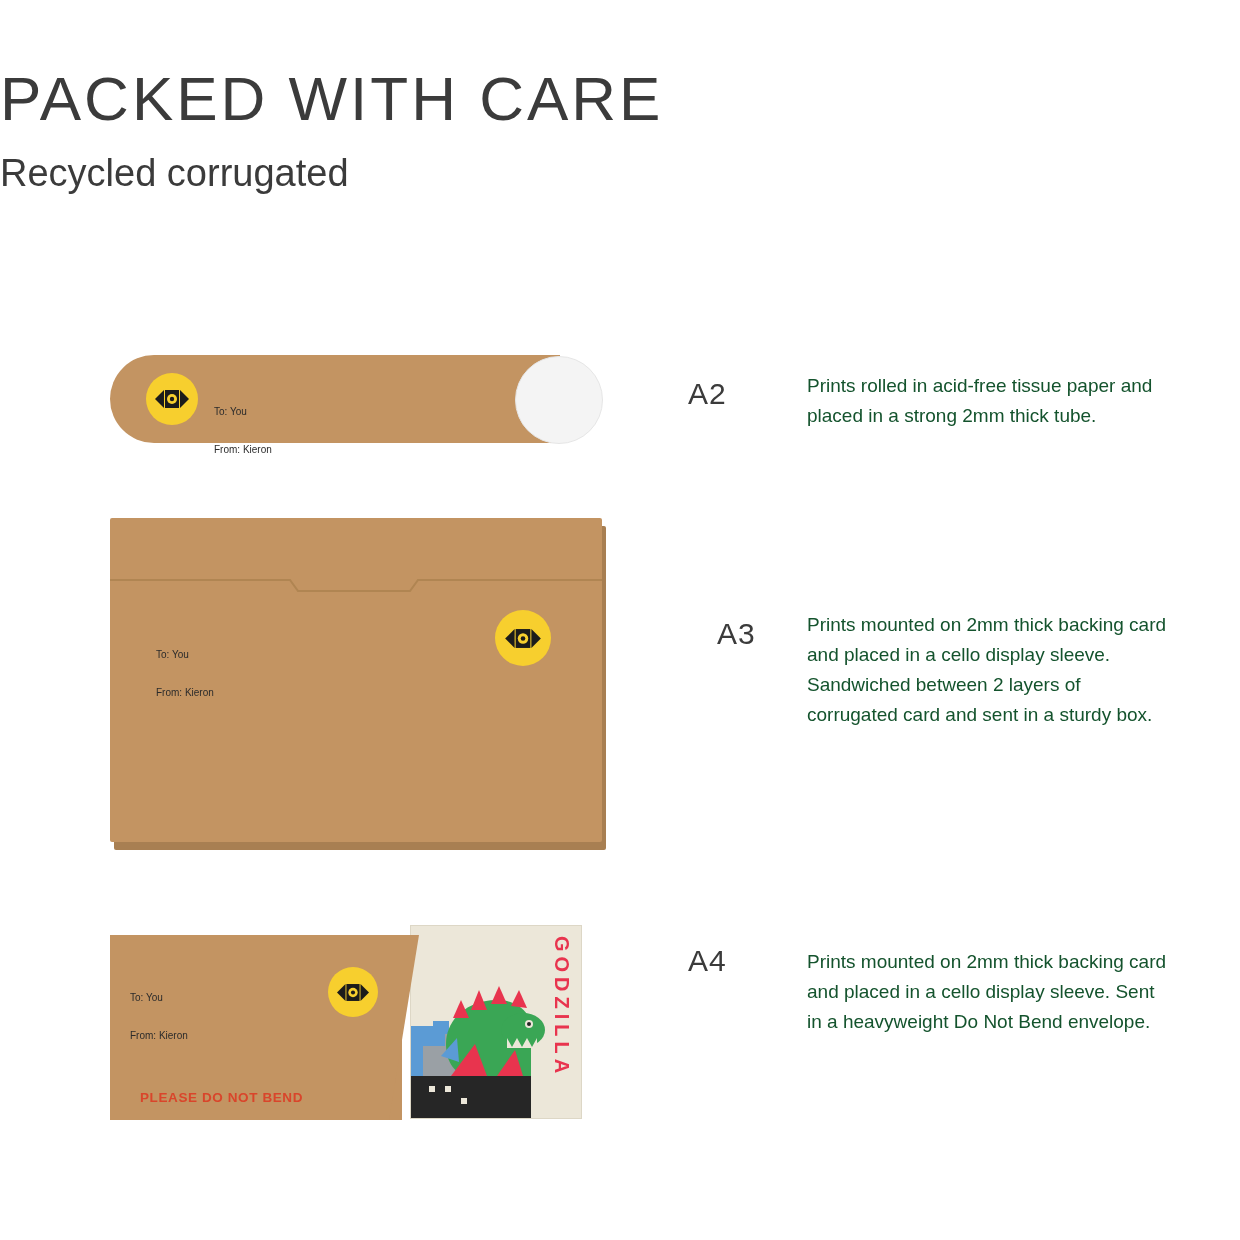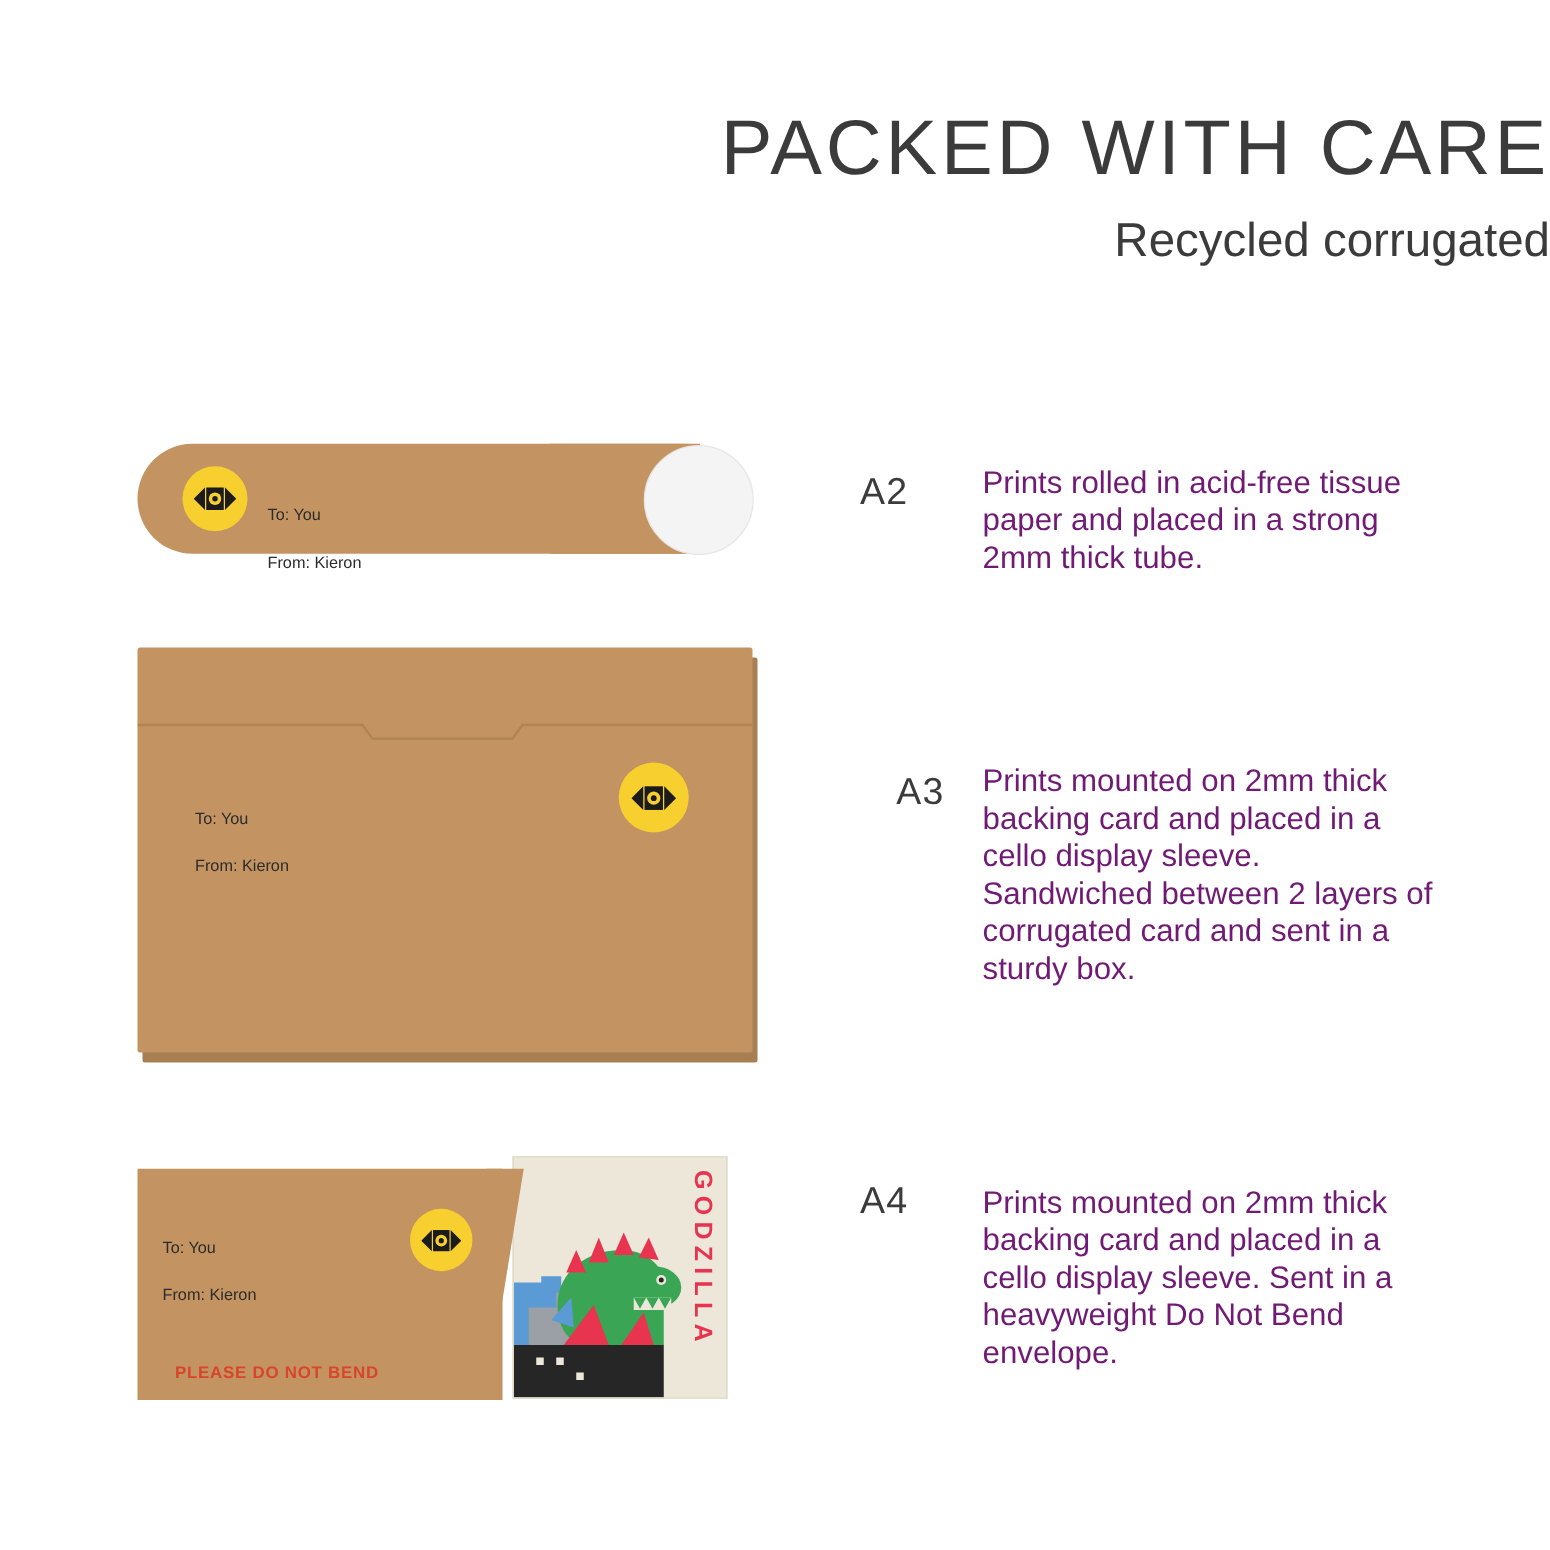--- a/index.html
+++ b/index.html
@@ -11,22 +11,22 @@
     height: 1240px;
     background: #ffffff;
     font-family: "Liberation Sans", sans-serif;
     color: #3d3d3d;
     overflow: hidden;
     position: relative;
   }
 
   
   .header {
-    text-align: right;
-    padding-top: 86px;
+    text-align: left;
+    padding-top: 66px;
   }
   .title {
     font-size: 62px;
     letter-spacing: 3px;
     font-weight: 400;
     color: #3b3b3b;
     margin: 0;
     line-height: 1.05;
   }
   .subtitle {
@@ -50,25 +50,25 @@
   }
   .size-label {
     position: absolute;
     left: 688px;
     font-size: 30px;
     color: #3b3b3b;
     letter-spacing: 1px;
   }
   .desc {
     position: absolute;
-    left: 786px;
+    left: 807px;
     width: 360px;
-    font-size: 25px;
+    font-size: 19px;
     line-height: 30px;
-    color: #701a75;
+    color: #14532d;
   }
 
   
   #row-a2 { top: 355px; height: 140px; }
   .tube {
     position: relative;
     width: 490px;
     height: 88px;
   }
   .tube-body {
@@ -102,21 +102,21 @@
     border-radius: 50%;
     background: #f7cf2e;
     display: flex;
     align-items: center;
     justify-content: center;
   }
   .sticker svg { display: block; }
 
   .addr {
     position: absolute;
-    font-size: 13px;
+    font-size: 10px;
     line-height: 19px;
     color: #2b2b2b;
     white-space: pre-line;
   }
 
   
   #row-a3 { top: 500px; height: 380px; }
   .env3-wrap {
     position: relative;
     width: 500px;

